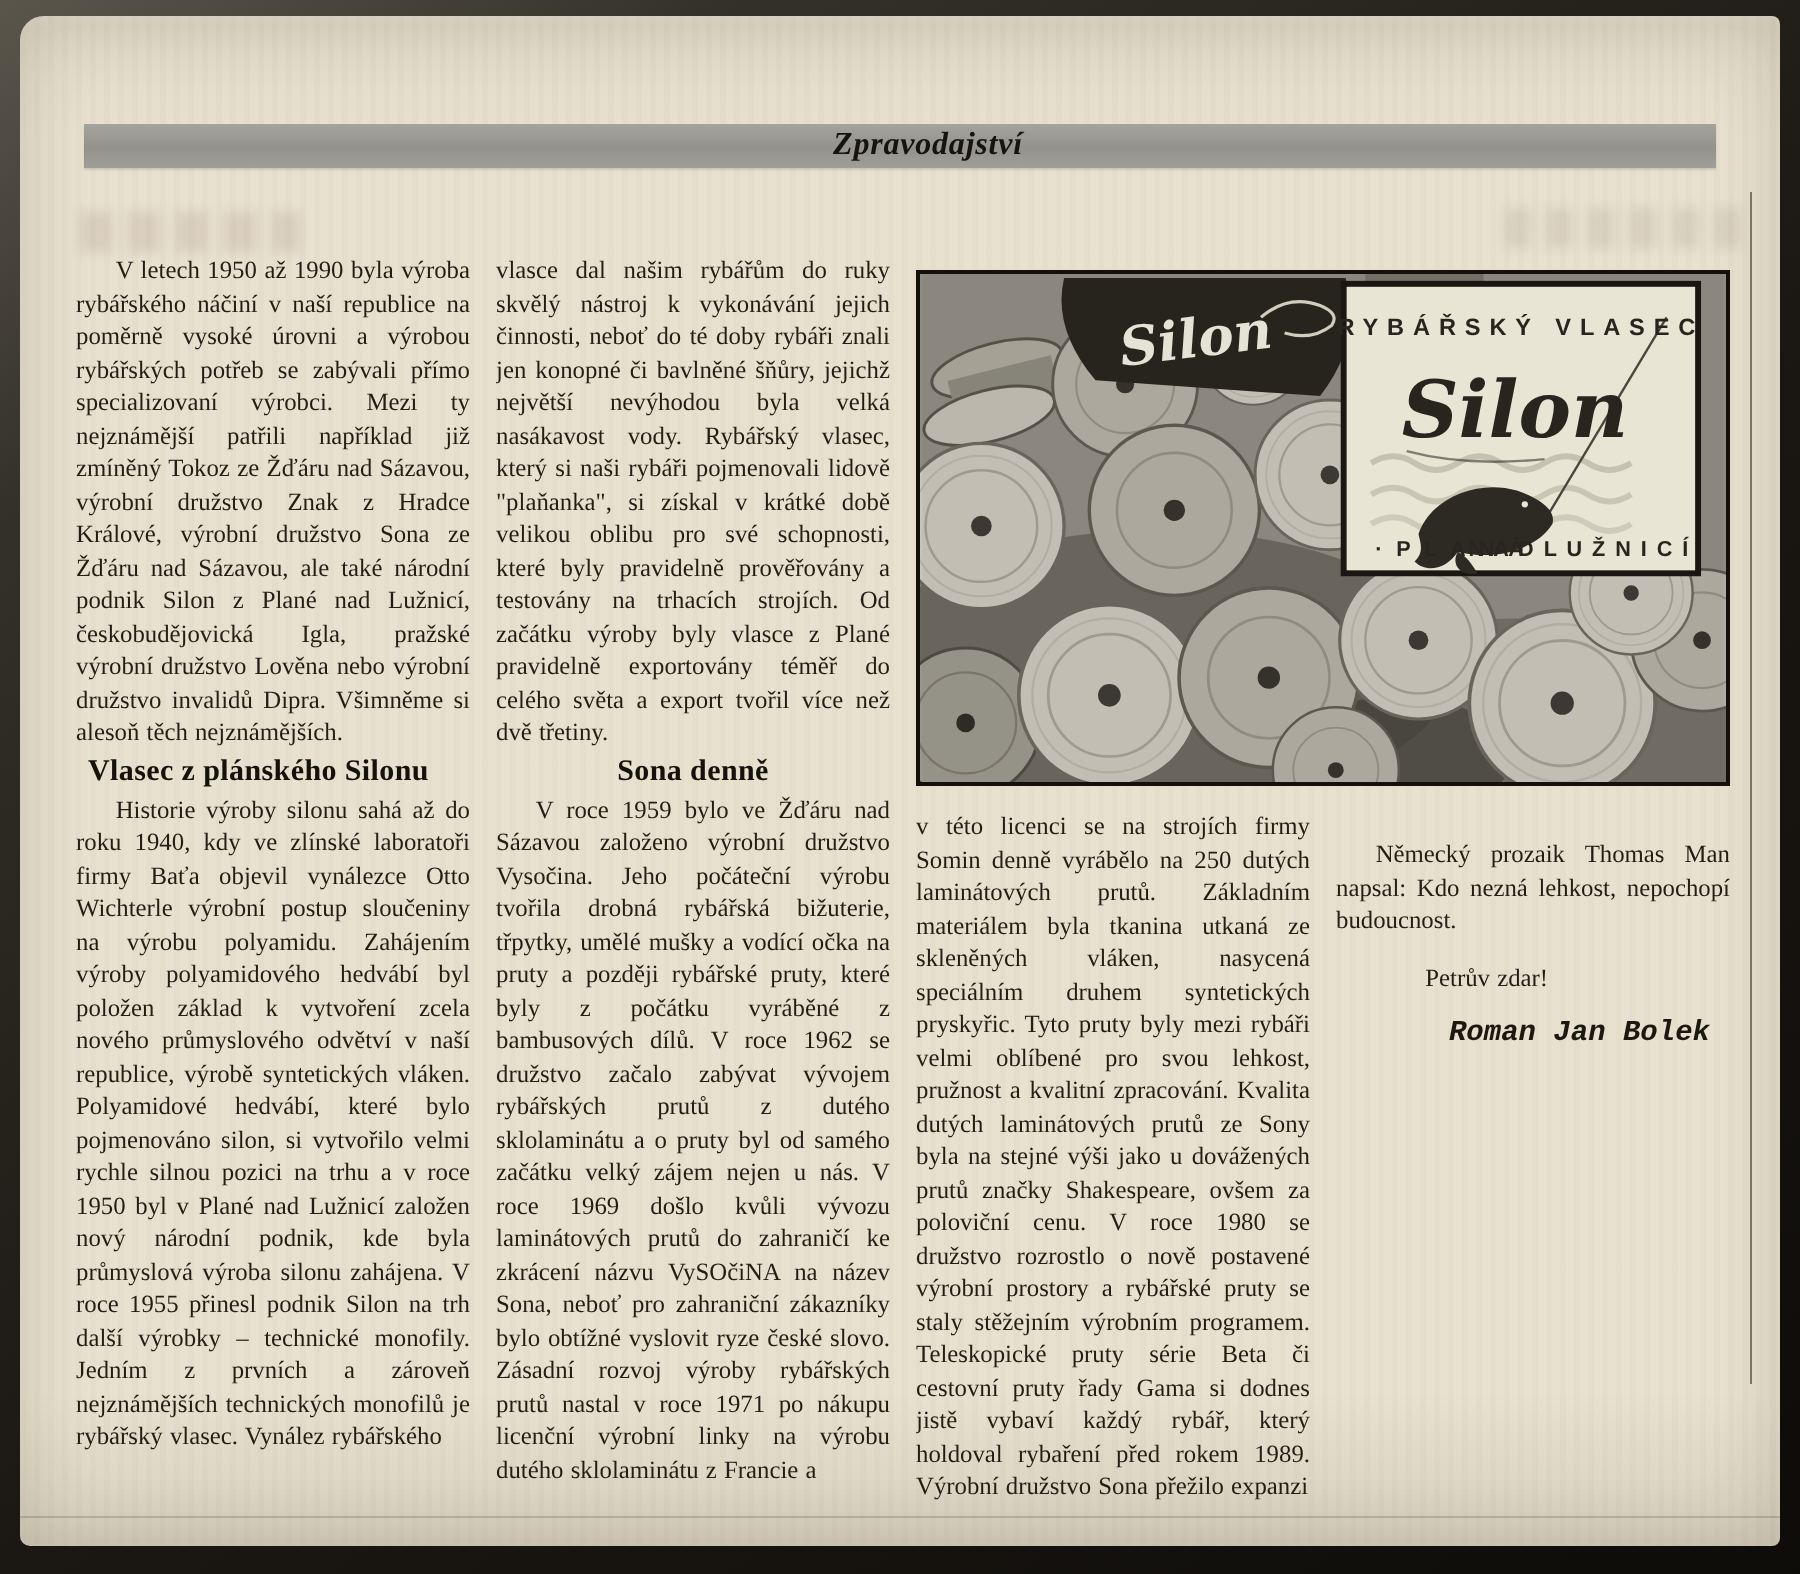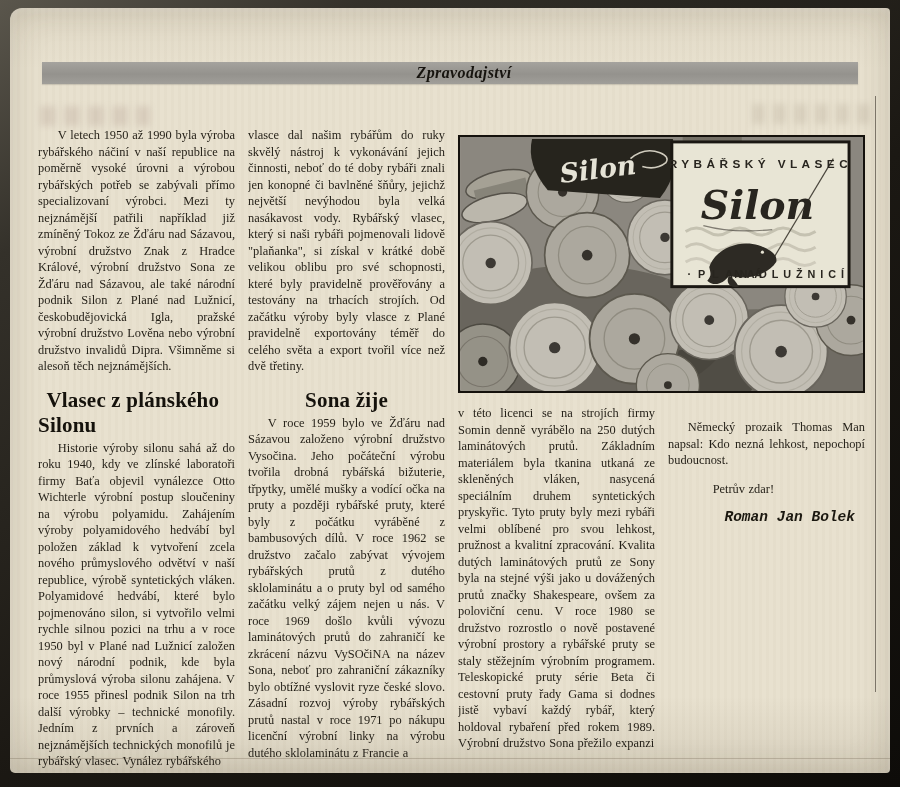--- a/index.html
+++ b/index.html
@@ -51,22 +51,22 @@
 
   .article { position:absolute; left:28px; top:119px; width:827px; height:642px; }
   .columns { display:flex; gap:13px; height:100%;align-items:flex-end; }
   .col { flex:0 0 197px; height:100%; overflow:hidden; color:#221e16; }
   .col p {
     font-size:12.4px; line-height:16.5px; text-align:justify;
     text-justify:inter-word; word-spacing:.5px;
   }
   .col p.indent { text-indent:1.6em; }
   .col h2 {
-    font-size:21px; font-weight:700; text-align:center; color:#15120c;
-    margin:13px 0 2px 0; letter-spacing:.2px;
+    font-size:15px; font-weight:700; text-align:center; color:#15120c;
+    margin:3px 0 2px 0; letter-spacing:.2px;
   }
   .col h2.left { text-align:left; text-indent:.4em; }
   .photo-spacer { height:278px; }
   .closing-line { margin-top:12px !important; text-indent:3.6em !important; }
   .thomas { margin-top:14px !important; }
   .signature {
     margin-top:12px; text-align:right; padding-right:10px;
     font-size:14.5px; font-weight:700; font-style:italic; color:#1b1810;font-family:Liberation Mono, monospace;
   }
 
@@ -107,21 +107,21 @@
       <div class="columns">
 
         <div class="col">
           <p class="indent">V letech 1950 až 1990 byla výroba rybářského náčiní v naší republice na poměrně vysoké úrovni a výrobou rybářských potřeb se zabývali přímo specializovaní výrobci. Mezi ty nejznámější patřili například již zmíněný Tokoz ze Žďáru nad Sázavou, výrobní družstvo Znak z Hradce Králové, výrobní družstvo Sona ze Žďáru nad Sázavou, ale také národní podnik Silon z Plané nad Lužnicí, českobudějovická Igla, pražské výrobní družstvo Lověna nebo výrobní družstvo invalidů Dipra. Všimněme si alesoň těch nejznámějších.</p>
           <h2 class="left">Vlasec z plánského Silonu</h2>
           <p class="indent">Historie výroby silonu sahá až do roku 1940, kdy ve zlínské laboratoři firmy Baťa objevil vynálezce Otto Wichterle výrobní postup sloučeniny na výrobu polyamidu. Zahájením výroby polyamidového hedvábí byl položen základ k vytvoření zcela nového průmyslového odvětví v naší republice, výrobě syntetických vláken. Polyamidové hedvábí, které bylo pojmenováno silon, si vytvořilo velmi rychle silnou pozici na trhu a v roce 1950 byl v Plané nad Lužnicí založen nový národní podnik, kde byla průmyslová výroba silonu zahájena. V roce 1955 přinesl podnik Silon na trh další výrobky – technické monofily. Jedním z prvních a zároveň nejznámějších technických monofilů je rybářský vlasec. Vynález rybářského</p>
         </div>
 
         <div class="col">
           <p>vlasce dal našim rybářům do ruky skvělý nástroj k vykonávání jejich činnosti, neboť do té doby rybáři znali jen konopné či bavlněné šňůry, jejichž největší nevýhodou byla velká nasákavost vody. Rybářský vlasec, který si naši rybáři pojmenovali lidově "plaňanka", si získal v krátké době velikou oblibu pro své schopnosti, které byly pravidelně prověřovány a testovány na trhacích strojích. Od začátku výroby byly vlasce z Plané pravidelně exportovány téměř do celého světa a export tvořil více než dvě třetiny.</p>
-          <h2>Sona žije</h2>
+          <h2>Sona denně</h2>
           <p class="indent">V roce 1959 bylo ve Žďáru nad Sázavou založeno výrobní družstvo Vysočina. Jeho počáteční výrobu tvořila drobná rybářská bižuterie, třpytky, umělé mušky a vodící očka na pruty a později rybářské pruty, které byly z počátku vyráběné z bambusových dílů. V roce 1962 se družstvo začalo zabývat vývojem rybářských prutů z dutého sklolaminátu a o pruty byl od samého začátku velký zájem nejen u nás. V roce 1969 došlo kvůli vývozu laminátových prutů do zahraničí ke zkrácení názvu VySOčiNA na název Sona, neboť pro zahraniční zákazníky bylo obtížné vyslovit ryze české slovo. Zásadní rozvoj výroby rybářských prutů nastal v roce 1971 po nákupu licenční výrobní linky na výrobu dutého sklolaminátu z Francie a</p>
         </div>
 
         <div class="col">
           <div class="photo-spacer"></div>
           <p>v této licenci se na strojích firmy Somin denně vyrábělo na 250 dutých laminátových prutů. Základním materiálem byla tkanina utkaná ze skleněných vláken, nasycená speciálním druhem syntetických pryskyřic. Tyto pruty byly mezi rybáři velmi oblíbené pro svou lehkost, pružnost a kvalitní zpracování. Kvalita dutých laminátových prutů ze Sony byla na stejné výši jako u dovážených prutů značky Shakespeare, ovšem za poloviční cenu. V roce 1980 se družstvo rozrostlo o nově postavené výrobní prostory a rybářské pruty se staly stěžejním výrobním programem. Teleskopické pruty série Beta či cestovní pruty řady Gama si dodnes jistě vybaví každý rybář, který holdoval rybaření před rokem 1989. Výrobní družstvo Sona přežilo expanzi</p>
         </div>
 
         <div class="col">
           <div class="photo-spacer"></div>

